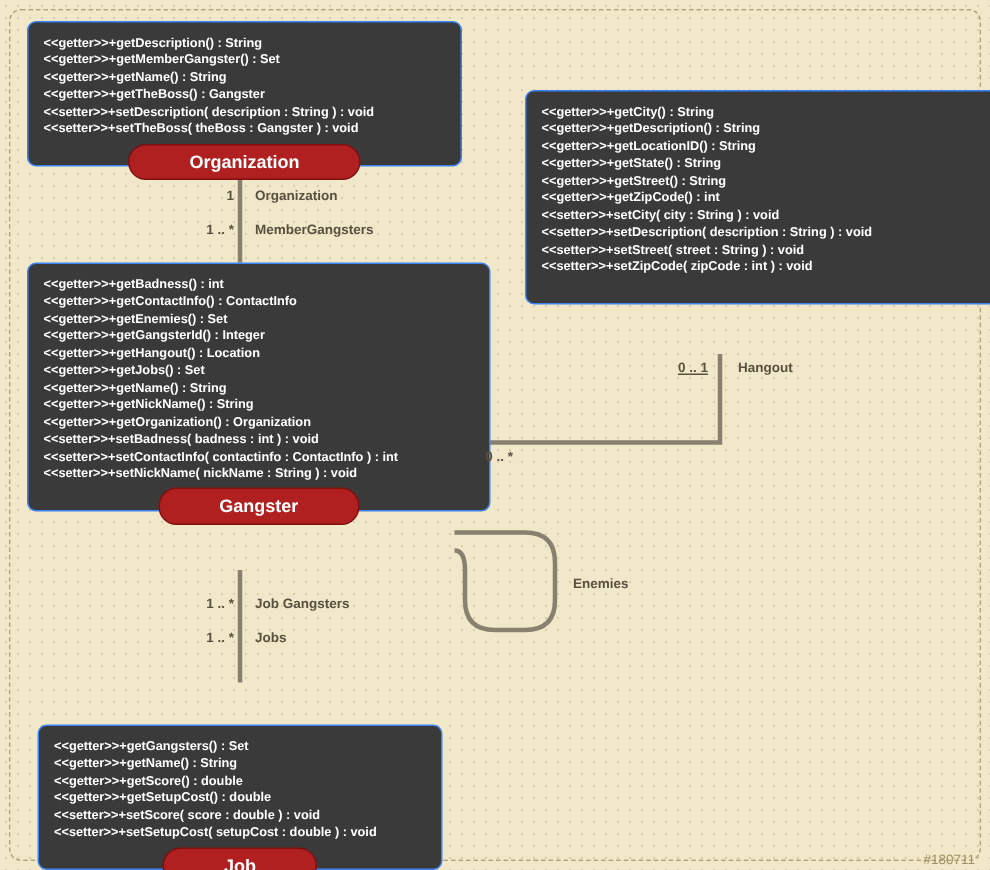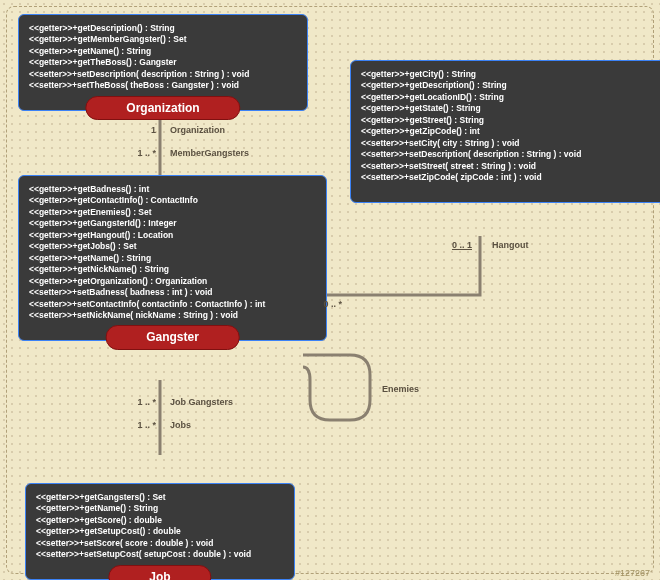--- a/index.html
+++ b/index.html
@@ -141,13 +141,13 @@
 <div class="role-label" style="left:492px; top:240px;">Hangout</div>
 <div class="mult-label" style="left:312px; top:299px; width:30px;">0 .. *</div>
 
 <div class="mult-label" style="left:122px; top:397px; width:34px;">1 .. *</div>
 <div class="role-label" style="left:170px; top:397px;">Job Gangsters</div>
 <div class="mult-label" style="left:122px; top:420px; width:34px;">1 .. *</div>
 <div class="role-label" style="left:170px; top:420px;">Jobs</div>
 
 <div class="role-label" style="left:382px; top:384px;">Enemies</div>
 
-<div class="watermark">#127267</div>
+<div class="watermark">#180711</div>
 
 </body></html>

